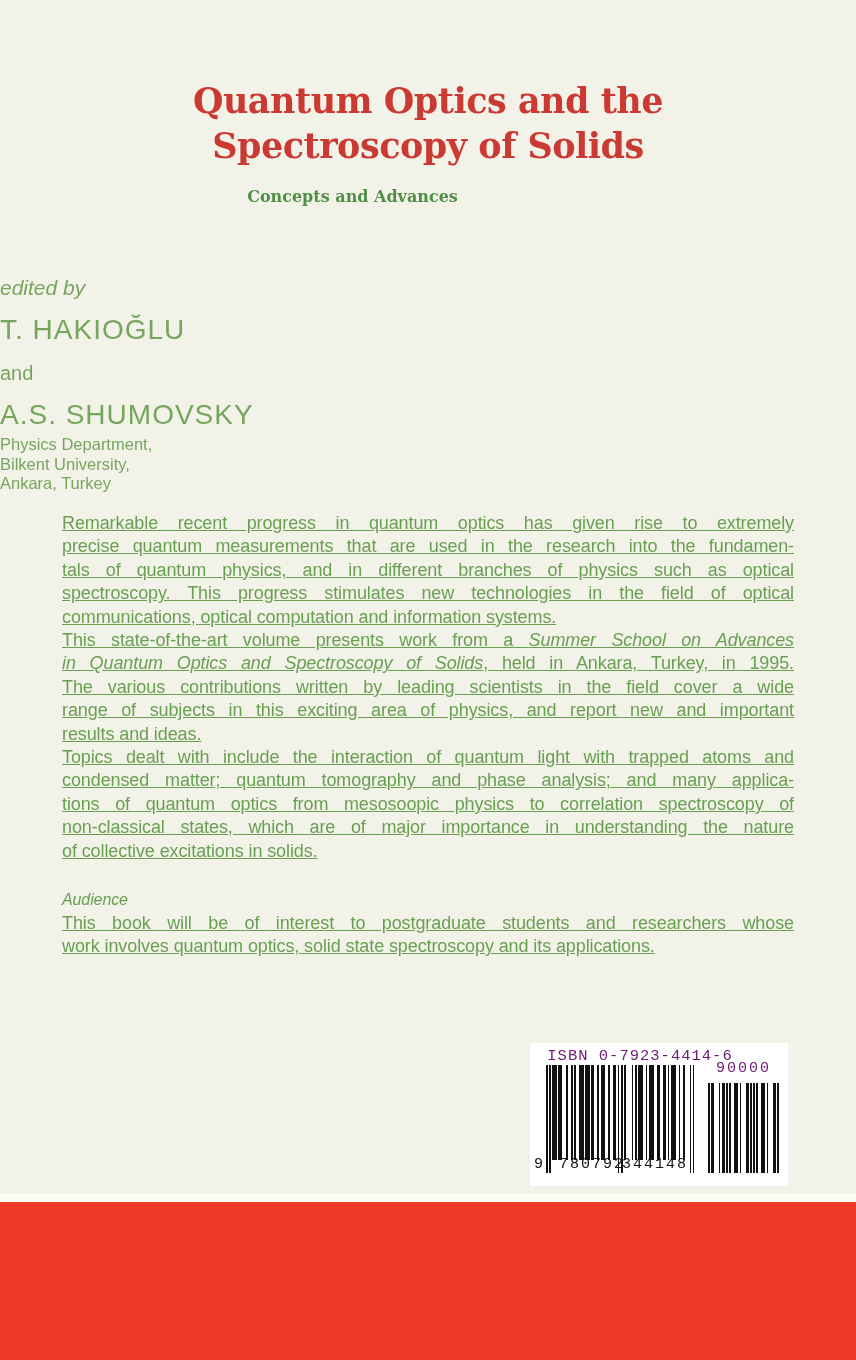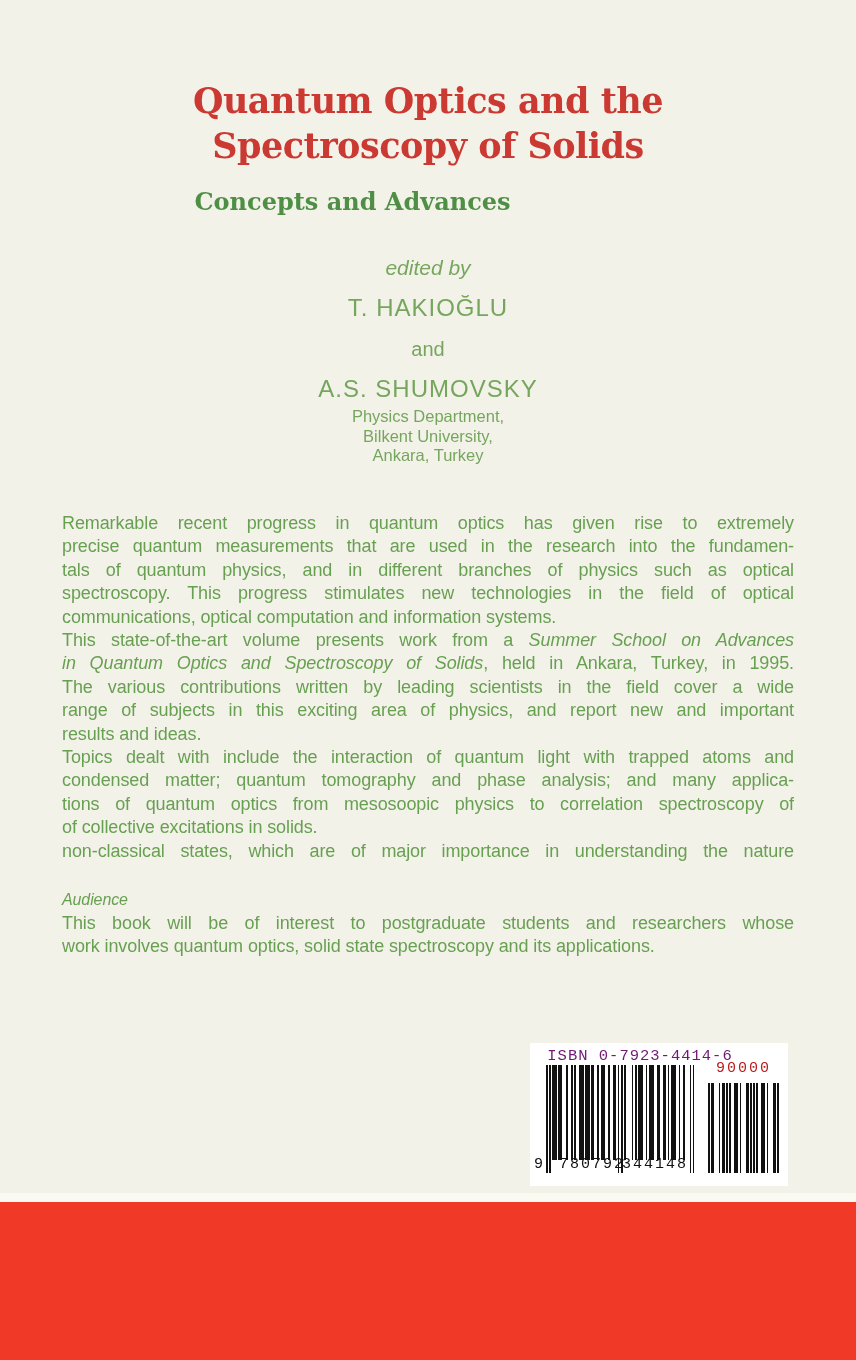--- a/index.html
+++ b/index.html
@@ -18,41 +18,41 @@
     font-weight:700;
     font-size:35px;line-height:45px;
     letter-spacing:-0.5px;
     color:#cb3a32;
   }
   .subtitle{
     position:absolute;top:187px;left:0;width:705px;
     text-align:center;
     font-family:"DejaVu Serif",serif;
     font-weight:700;
-    font-size:24px;
+    font-size:16px;
     color:#4f8f45;
   }
   
   .editors{
-    position:absolute;top:256px;left:0;width:856px;
-    text-align:center;color:#76a65e;
+    position:absolute;top:276px;left:0;width:856px;
+    text-align:left;color:#76a65e;
   }
   .edited-by{font-style:italic;font-size:21px;margin-bottom:14px;}
-  .editor-name{font-size:24px;letter-spacing:1px;}
+  .editor-name{font-size:28px;letter-spacing:1px;}
   .conj{font-size:20px;margin:16px 0 14px 0;}
   .affiliation{margin-top:4px;font-size:16.5px;line-height:19.5px;}
   
   .body-text{
     position:absolute;top:512px;left:62px;width:732px;
     color:#68a052;
     font-size:18px;line-height:23.4px;
     letter-spacing:-0.1px;
   }
   .para{margin:0;}
-  .bline{white-space:nowrap;}
+  .bline{white-space:nowrap;text-decoration:underline;}
   .bline.just{white-space:normal;text-align:justify;text-align-last:justify;}
   .it{font-style:italic;}
   .audience-head{
     margin-top:25px;
     font-style:italic;font-size:16px;
   }
   
   .barcode-box{
     position:absolute;left:530px;top:1043px;width:258px;height:143px;
     background:#ffffff;
@@ -73,21 +73,21 @@
   }
   .dg-lead{left:0;width:15px;text-align:right;}
   .dg-g1{left:21px;width:82px;text-align:center;}
   .dg-g2{left:92px;width:66px;text-align:center;}
   .supp-ean{position:absolute;left:178px;top:40px;}
   .supp-label{
     position:absolute;left:178px;top:17px;width:71px;
     text-align:center;
     font-family:"Liberation Mono",monospace;
     font-size:15px;letter-spacing:2px;
-    color:#b91c1c;
+    color:#701a75;
   }
   
   .pre-band{position:absolute;left:0;top:1193px;width:856px;height:9px;background:#fbfaf2;}
   .band{position:absolute;left:0;top:1202px;width:856px;height:158px;}
 </style>
 </head>
 <body>
 
 <div class="page" style="background: rgb(243, 242, 233);">
 
@@ -123,22 +123,22 @@
           <div class="bline just"><span>This state-of-the-art volume presents work from a </span><span class="it">Summer School on Advances</span></div>
           <div class="bline just"><span class="it">in Quantum Optics and Spectroscopy of Solids</span><span>, held in Ankara, Turkey, in 1995.</span></div>
           <div class="bline just"><span>The various contributions written by leading scientists in the field cover a wide</span></div>
           <div class="bline just"><span>range of subjects in this exciting area of physics, and report new and important</span></div>
           <div class="bline"><span>results and ideas.</span></div>
         </div>
         <div class="para">
           <div class="bline just"><span>Topics dealt with include the interaction of quantum light with trapped atoms and</span></div>
           <div class="bline just"><span>condensed matter; quantum tomography and phase analysis; and many applica-</span></div>
           <div class="bline just"><span>tions of quantum optics from mesosoopic physics to correlation spectroscopy of</span></div>
+          <div class="bline just"><span>non-classical states, which are of major importance in understanding the nature</span></div>
           <div class="bline"><span>of collective excitations in solids.</span></div>
-          <div class="bline just"><span>non-classical states, which are of major importance in understanding the nature</span></div>
         </div>
       </div>
     <div class="audience-head">Audience</div>
     <div id="audience-lines">
         <div class="bline just"><span>This book will be of interest to postgraduate students and researchers whose</span></div>
         <div class="bline"><span>work involves quantum optics, solid state spectroscopy and its applications.</span></div>
       </div>
   </div>
 
   <div class="barcode-box">

